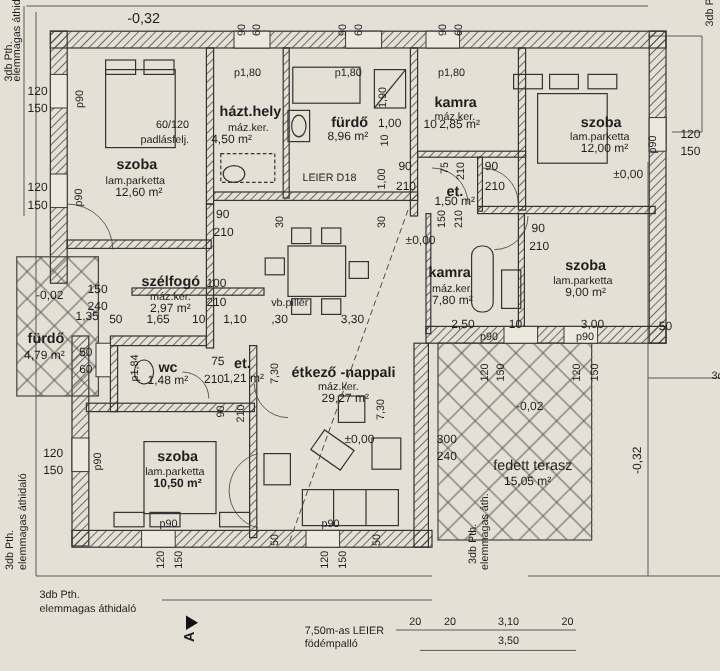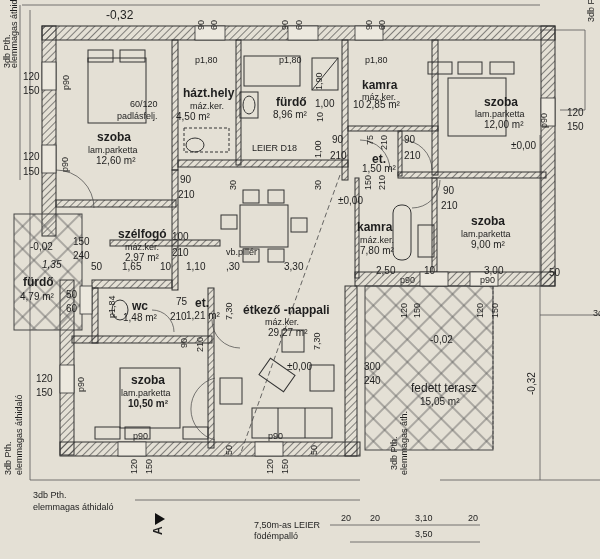--- a/index.html
+++ b/index.html
@@ -248,21 +248,21 @@
   <span class="lbl dim" style="left:122px;top:262px;">1,65</span>
   <span class="lbl dim" style="left:160px;top:262px;">10</span>
   <span class="lbl dim" style="left:186px;top:262px;">1,10</span>
   <span class="lbl dim" style="left:226px;top:262px;">,30</span>
   <span class="lbl dim" style="left:284px;top:262px;">3,30</span>
   <span class="lbl note" style="left:226px;top:248px;">vb.pillér</span>
 
   <span class="lbl dim" style="left:30px;top:242px;">-0,02</span>
   <span class="lbl dim" style="left:73px;top:237px;">150</span>
   <span class="lbl dim" style="left:73px;top:251px;">240</span>
-  <span class="lbl dim" style="left:42px;top:260px;font-style:italic;">1,35</span>
+  <span class="lbl dim" style="left:63px;top:260px;">1,35</span>
   <span class="lbl dim" style="left:91px;top:262px;">50</span>
   <span class="lbl room-name" style="left:23px;top:276px;">fürdő</span>
   <span class="lbl room-area" style="left:20px;top:292px;">4,79 m²</span>
   <span class="lbl dim" style="left:66px;top:290px;">50</span>
   <span class="lbl dim" style="left:66px;top:304px;">60</span>
 
   <span class="lbl dim-s rot" style="left:108px;top:318px;">p1,84</span>
   <span class="lbl room-name" style="left:132px;top:300px;">wc</span>
   <span class="lbl room-area" style="left:123px;top:313px;">1,48 m²</span>
   <span class="lbl dim" style="left:176px;top:297px;">75</span>

